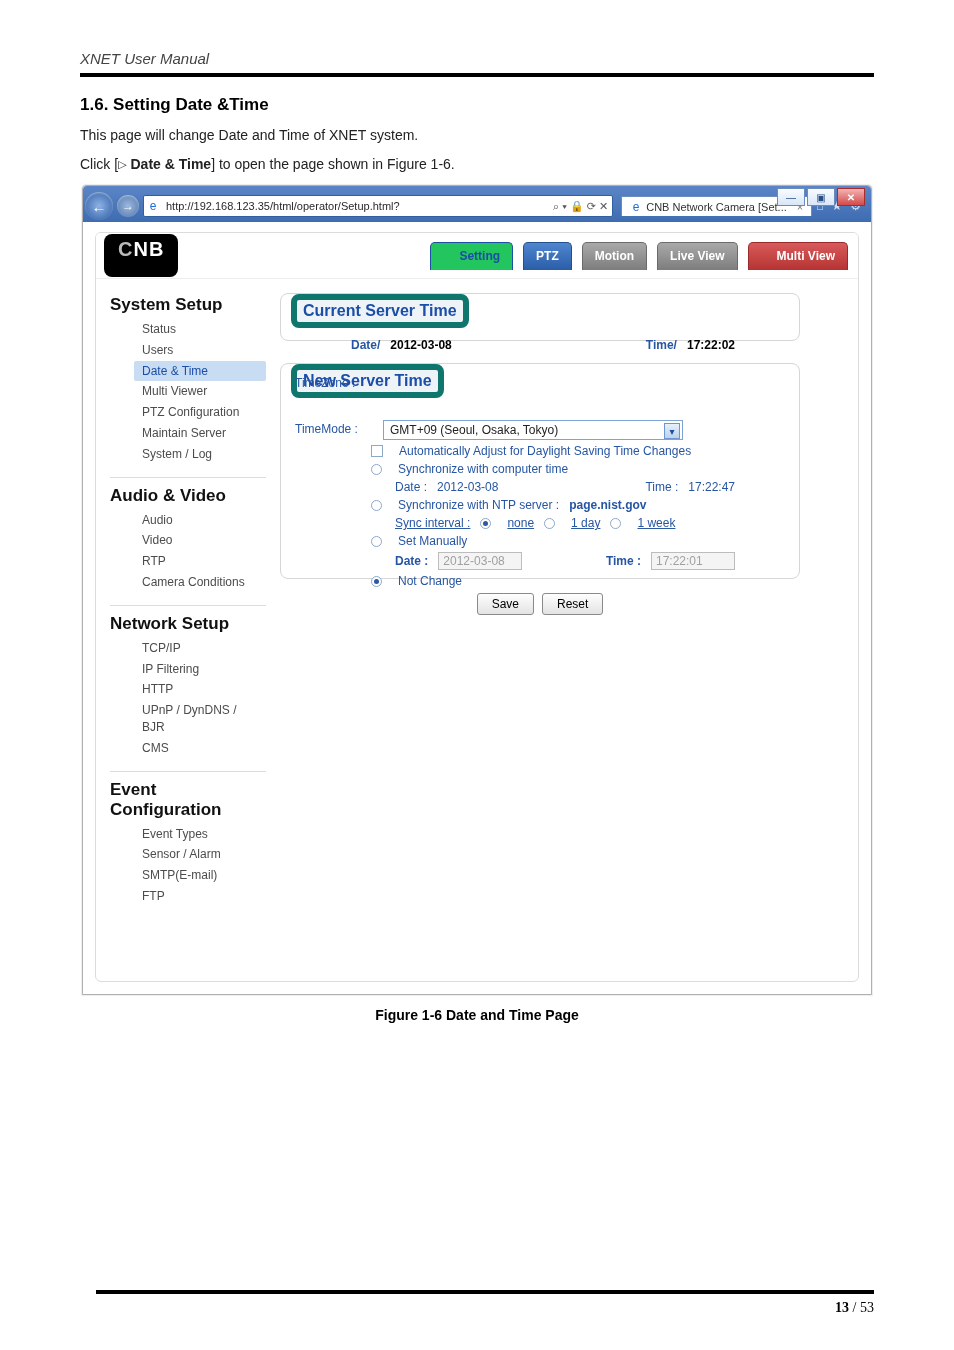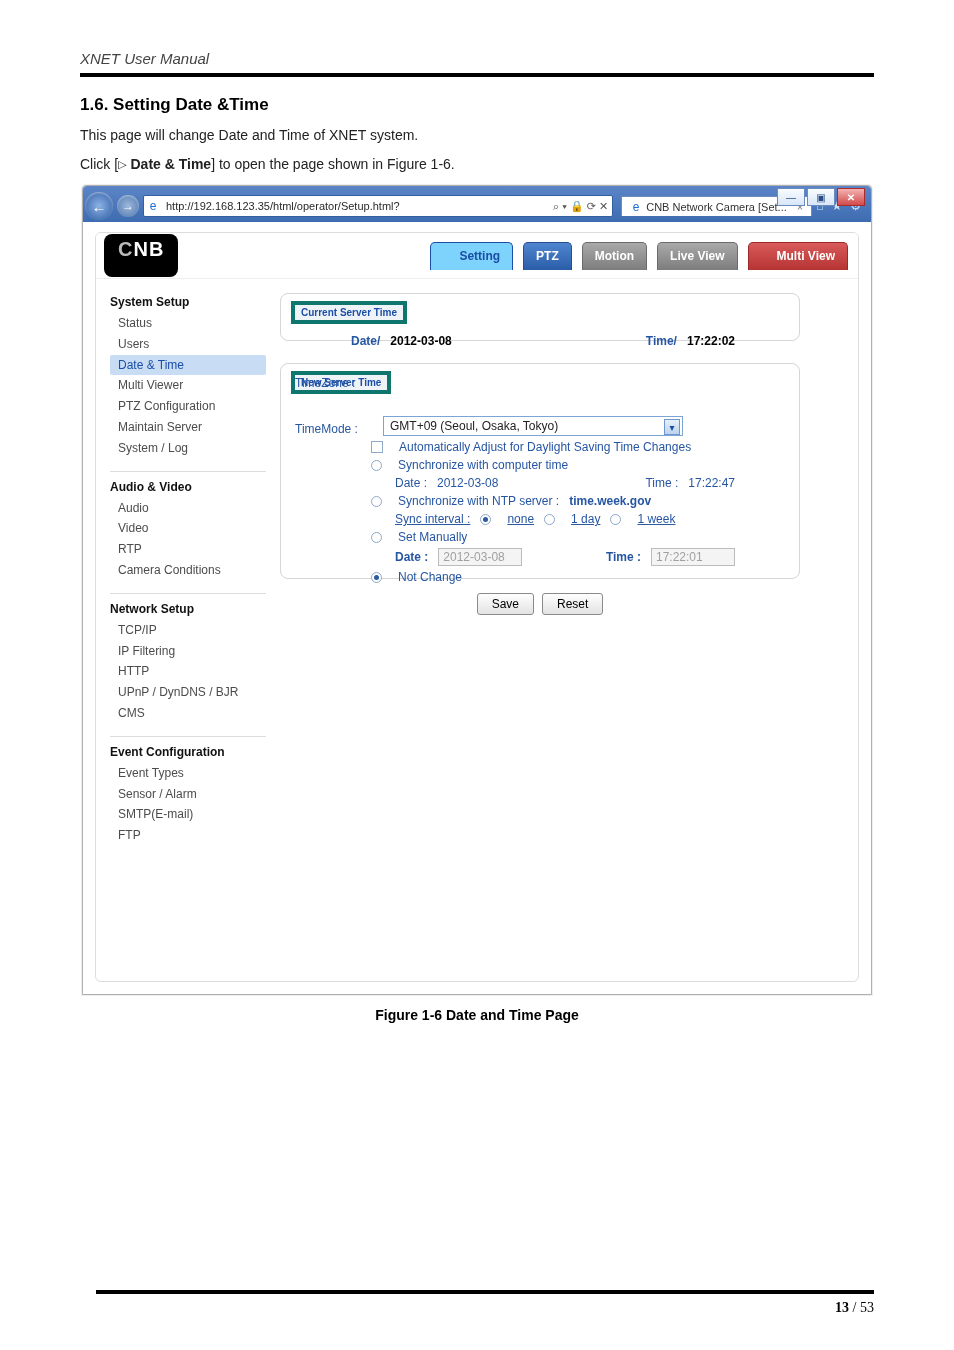--- a/index.html
+++ b/index.html
@@ -27,35 +27,35 @@
   .tab .x { margin-left:6px; color:#777; }
   .strip-right { display:flex; align-items:center; gap:8px; color:#cfe0f6; font-size:12px; padding-right:4px; }
   
   .content-area { position:absolute; top:36px; left:0; right:0; bottom:0; padding: 10px 12px 8px 12px; }
   .inner-panel { border:1px solid #dcdcdc; border-radius:6px; width:100%; height:750px; background:#fff; overflow:hidden; }
   
   .banner { display:flex; align-items:center; height:46px; background:#fff; border-bottom:1px solid #eee; padding: 6px 8px; gap:8px; }
   .logo-oval { background:#000; color:#fff; font-weight:bold; font-style:normal; font-size:20px; padding:4px 14px 16px 14px; border-radius:8px; letter-spacing:1px; }
   .spacer { flex:1; }
   .main-tab { display:inline-flex; align-items:center; height:28px; padding:0 12px; border-radius:5px 5px 0 0; font-size:12px; font-weight:bold; color:#fff; border:1px solid #888; border-bottom:none; margin-right:2px; }
-  .main-tab.sel { background:#7dd3fc; color:#1b4ea6; border-color:#1b4ea6;padding-left:28px; }
+  .main-tab.sel { background:#22c55e; color:#1b4ea6; border-color:#1b4ea6;padding-left:28px; }
   .main-tab.blue { background:linear-gradient(#4f86cf,#2b5da7); border-color:#22508f; }
   .main-tab.gray { background:linear-gradient(#a9a9a9,#7d7d7d); border-color:#6b6b6b; }
   .main-tab.red  { background:linear-gradient(#d85a5a,#b63333); border-color:#9a2a2a;padding-left:28px; }
   
   .cols { display:flex; height: calc(100% - 46px); }
   .sidebar { width:176px; padding:12px 6px 0 14px; }
   .sidebox { border-top:1px solid #dcdcdc; padding-top:8px; margin-bottom:12px; }
   .sidebox:first-child { border-top:none; padding-top:4px; }
-  .side-head { font-weight:bold; font-size:12px; color:#111; margin-bottom:4px; }
-  .side-item { font-size:12px; color:#4c4c4c; padding:2px 4px 2px 8px; line-height:1.4; cursor:pointer; }
+  .side-head { font-weight:bold; font-size:17px; color:#111; margin-bottom:4px; }
+  .side-item { font-size:12px; color:#4c4c4c; padding:2px 4px 2px 8px; line-height:1.4; cursor:pointer;margin-left:24px; }
   .side-item.sel { background:#c8dcf4; color:#1b4ea6; border-radius:2px; }
   .right-panel { flex:1; padding:14px 24px 0 8px; position:relative; }
   .group-frame { border:1px solid #d6d6d6; border-radius:8px 8px 8px 8px; padding: 8px 14px 12px 14px; width:520px; position:relative; }
-  .group-head { background:#eef3f8; color:#1b4ea6; font-size:10px; font-weight:bold; padding:2px 6px; display:inline-block; border:4px solid #0f766e; border-radius:0; margin:-18px 0 6px -4px; }
+  .group-head { background:#eef3f8; color:#1b4ea6; font-size:16px; font-weight:bold; padding:2px 6px; display:inline-block; border:6px solid #0f766e; border-radius:8px; margin:-18px 0 6px -4px; }
   .g2 { margin-top:22px; }
   .row { display:flex; align-items:center; gap:10px; font-size:12px; color:#2c5aa0; margin:4px 0 4px 56px; }
   .row.k { margin-left:56px; }
   .lbl { color:#2656a3; font-weight:bold; }
   .val { color:#000; font-weight:bold; }
   .plain { color:#2656a3; }
   .left-label { position:absolute; left:14px; color:#2656a3; font-size:12px; }
   .select { border:1px solid #7ea4d6; background:#fff; height:20px; font-size:12px; padding:0 20px 0 6px; color:#222; position:relative; display:inline-flex; align-items:center; width:300px; }
   .select .caret { position:absolute; right:2px; top:2px; width:16px; height:16px; background:linear-gradient(#e7f0fb,#bcd3ee); border:1px solid #6f97cf; color:#1b4ea6; font-size:10px; display:flex; align-items:center; justify-content:center; }
   .chk { width:12px; height:12px; border:1px solid #8da9c9; background:#fff; display:inline-block; margin-right:6px; vertical-align:-2px; }
@@ -202,21 +202,21 @@
                 <span class="plain">2012-03-08</span>
                 <span style="flex:1"></span>
                 <span class="plain">Time :</span>
                 <span class="plain">17:22:47</span>
                 <span style="width:40px"></span>
               </div>
               
               <div class="row indent2">
                 <span class="radio"></span>
                 <span class="plain">Synchronize with NTP server :</span>
-                <b class="plain" style="font-weight:bold">time.week.gov</b>
+                <b class="plain" style="font-weight:bold">page.nist.gov</b>
               </div>
               <div class="row" style="margin-left:100px;text-decoration:underline;">
                 <span class="plain">Sync interval :</span>
                 <span class="radio on"></span>
                   <span class="plain">none</span>
                 <span class="radio"></span>
                   <span class="plain">1 day</span>
                 <span class="radio"></span>
                   <span class="plain">1 week</span>
               </div>

